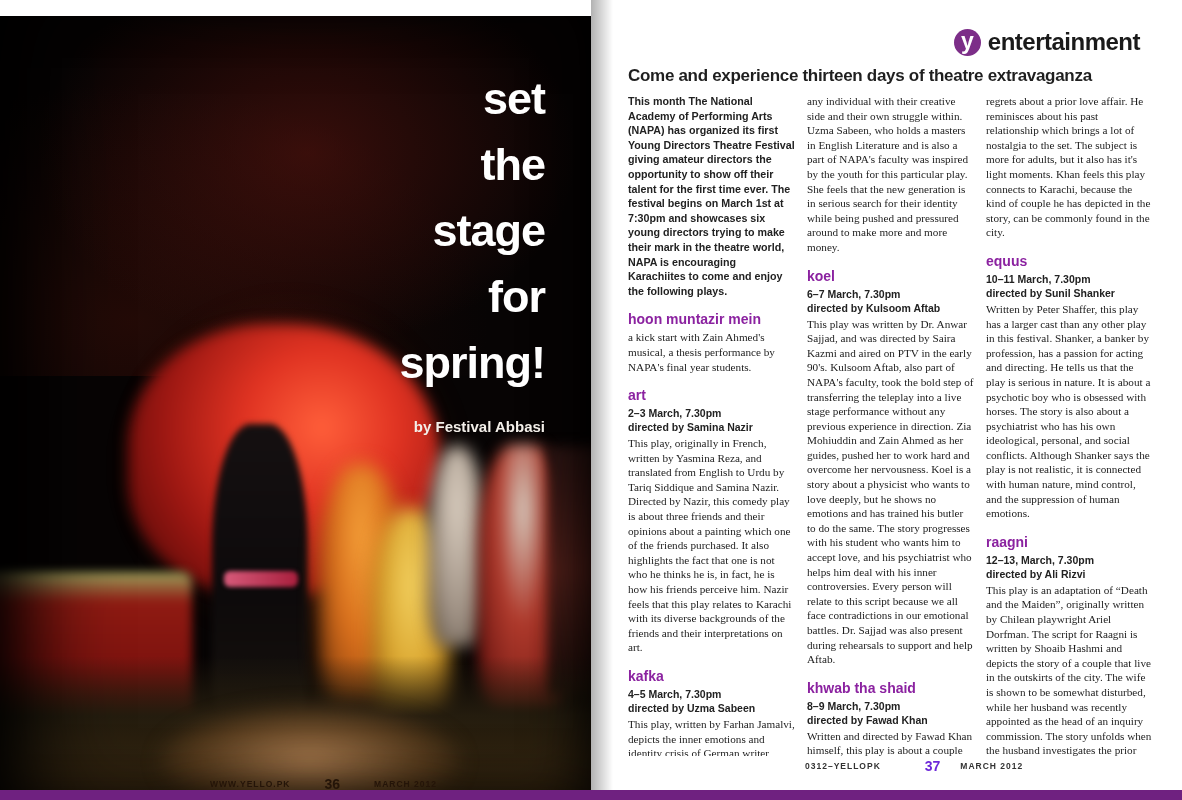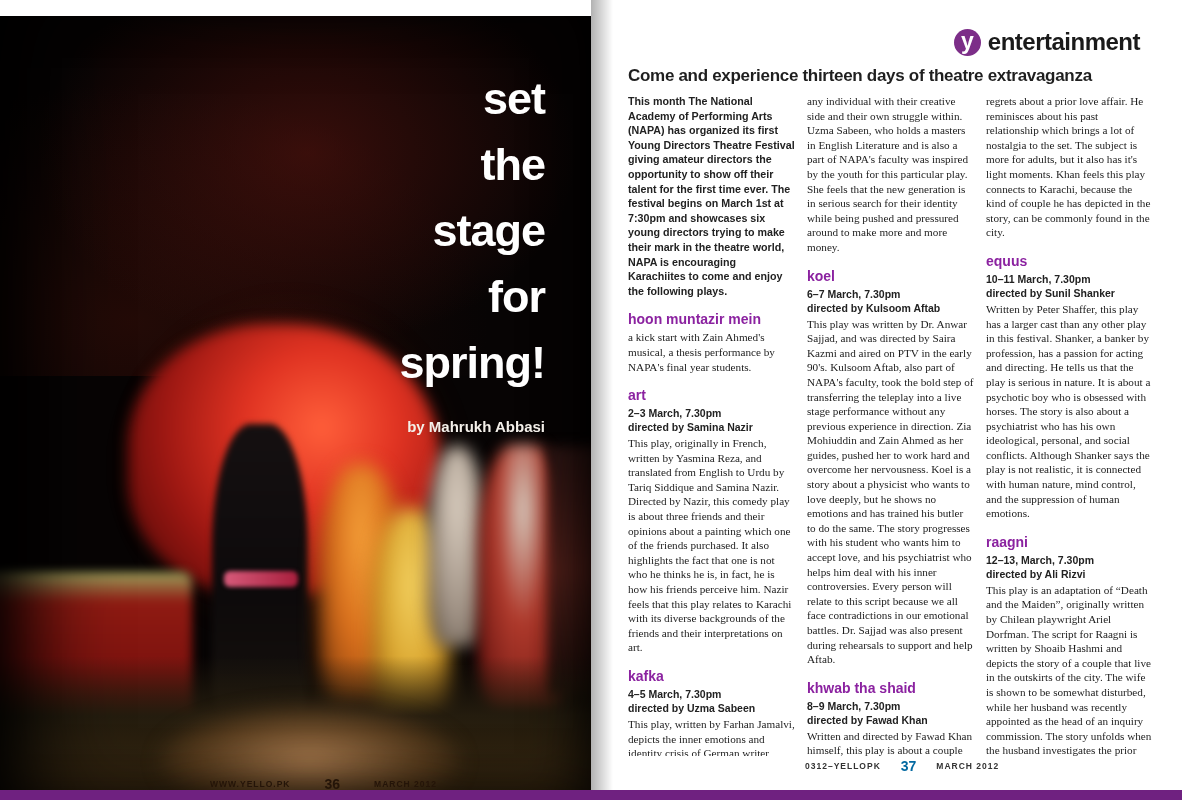--- a/index.html
+++ b/index.html
@@ -58,21 +58,21 @@
     color:#1f1f1f;letter-spacing:-0.3px;}
   .cols{position:absolute;left:37px;top:94px;display:flex;gap:12px;align-items:flex-end;}
   .col{width:167px;height:662px;overflow:hidden;}
   .blk-intro{font-size:10.7px;font-weight:bold;line-height:14.6px;color:#222;margin:0 0 13px 0;}
   .blk-heading{font-size:14px;font-weight:bold;color:var(--purple,#8b22a0);margin:13px 0 3px 0;}
   .blk-heading:first-child{margin-top:0;}
   .blk-meta{font-size:10.5px;font-weight:bold;line-height:14px;color:#222;margin:0 0 2px 0;white-space:pre-line;}
   .blk-body{font-family:"Liberation Serif",serif;font-size:11.2px;line-height:14.6px;color:#1c1c1c;margin:0 0 6px 0;}
   .footer-r{position:absolute;left:214px;top:758px;color:#333;font-size:8.5px;font-weight:bold;
     letter-spacing:1px;display:flex;align-items:center;gap:20px;}
-  .footer-r .pageno{color:#0369a1;}
+  .footer-r .pageno{color:#6d28d9;margin-left:24px;}
   
   .bottom-bar{position:absolute;left:0;bottom:0;width:1182px;height:10px;background:var(--bar-purple,#6f2180);}
 </style>
 </head>
 <body>
 
 <div class="spread" style="--purple: #8b22a0; --bar-purple: #6f2180; --logo-purple: #7c2e88;">
 
   <div class="page-left">
     <div class="ph curtain"></div>
@@ -90,21 +90,21 @@
     <div class="ph floorglow"></div>
     <div class="ph vignette"></div>
 
     <div class="title">
       <div>set</div>
       <div>the</div>
       <div>stage</div>
       <div>for</div>
       <div>spring!</div>
     </div>
-    <div class="byline">by Mahrukh Abbasi</div>
+    <div class="byline">by Festival Abbasi</div>
 
     <div class="footer-l">
       <span>WWW.YELLO.PK</span>
       <span class="pageno">36</span>
       <span>MARCH 2012</span>
     </div>
   </div>
 
   <div class="page-right">
     <div class="brand">

